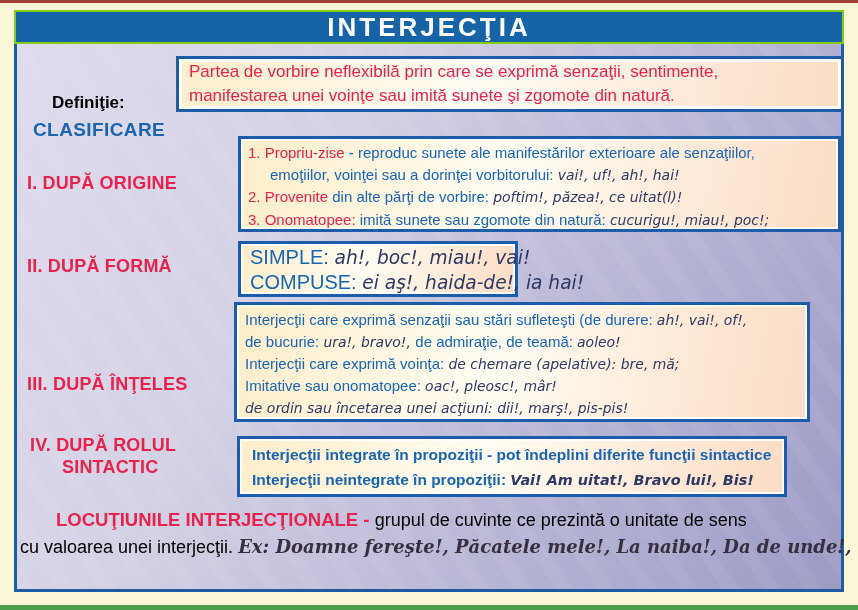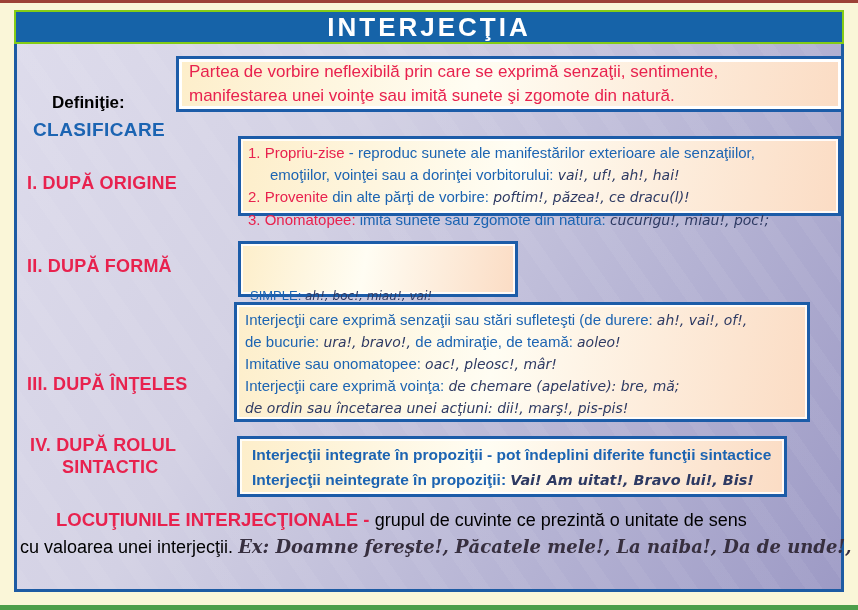--- a/index.html
+++ b/index.html
@@ -44,26 +44,26 @@
   .def-box .line { color:#e8224e; font-size:17px; line-height:24px; }
 
   .heading  { position:absolute; left:33px; top:119px; color:#1c64b2; font-weight:bold; font-size:19px; letter-spacing:0.4px; }
   .sec-label { position:absolute; color:#e8224e; font-weight:bold; font-size:18px; letter-spacing:0.2px; }
   .sec1 { left:27px; top:173px; }
   .sec2 { left:27px; top:256px; }
   .sec3 { left:27px; top:348px;margin-top:26px; }
   .sec4a { left:30px; top:435px; }
   .sec4b { left:62px; top:457px; }
 
-  .box1 { left:238px; top:136px; width:603px; height:80px; padding:3px 5px 0 7px; }
+  .box1 { left:238px; top:136px; width:603px; height:96px; padding:3px 5px 0 7px; }
   .box1 .line { font-size:15px; line-height:21.5px; }
   .box1 .indent { padding-left:22px; }
 
   .box2 { left:238px; top:241px; width:280px; height:56px; padding:1px 8px 0 9px; }
-  .box2 .line { font-size:13px; line-height:25px;margin-top:38px; }
+  .box2 .line { font-size:20px; line-height:25px; }
 
   .box3 { left:234px; top:302px; width:576px; height:120px; padding:4px 7px 0 8px; }
   .box3 .line { font-size:15px; line-height:22px; }
 
   .box4 { left:237px; top:436px; width:550px; height:61px; padding:3px 10px 0 12px;font-weight:bold; }
   .box4 .line { font-size:15.5px; line-height:25px; }
 
   .locutions { position:absolute; left:20px; top:507px; width:825px; }
   .locutions .line { line-height:26.5px; font-size:18px; }
 
@@ -92,36 +92,36 @@
   <div class="line">Partea de vorbire neflexibilă prin care se exprimă senzaţii, sentimente,</div>
   <div class="line">manifestarea unei voinţe sau imită sunete şi zgomote din natură.</div>
 </div>
 
 <div class="heading">CLASIFICARE</div>
 
 <div class="sec-label sec1">I. DUPĂ ORIGINE</div>
 <div class="box box1">
   <div class="line"><span class="seg-r">1. Propriu-zise</span><span class="seg-b"> - reproduc sunete ale manifestărilor exterioare ale senzaţiilor,</span></div>
   <div class="line indent"><span class="seg-b">emoţiilor, voinţei sau a dorinţei vorbitorului: </span><span class="seg-e">vai!, uf!, ah!, hai!</span></div>
-  <div class="line"><span class="seg-r">2. Provenite</span><span class="seg-b"> din alte părţi de vorbire: </span><span class="seg-e">poftim!, păzea!, ce dracu(l)!</span></div>
+  <div class="line"><span class="seg-r">2. Provenite</span><span class="seg-b"> din alte părţi de vorbire: </span><span class="seg-e">poftim!, păzea!, ce uitat(l)!</span></div>
   <div class="line"><span class="seg-r">3. Onomatopee:</span><span class="seg-b"> imită sunete sau zgomote din natură: </span><span class="seg-e">cucurigu!, miau!, poc!;</span></div>
 </div>
 
 <div class="sec-label sec2">II. DUPĂ FORMĂ</div>
 <div class="box box2">
   <div class="line"><span class="seg-b">SIMPLE: </span><span class="seg-e">ah!, boc!, miau!, vai!</span></div>
   <div class="line"><span class="seg-b">COMPUSE: </span><span class="seg-e">ei aş!, haida-de!, ia hai!</span></div>
 </div>
 
 <div class="sec-label sec3">III. DUPĂ ÎNŢELES</div>
 <div class="box box3">
   <div class="line"><span class="seg-b">Interjecţii care exprimă senzaţii sau stări sufleteşti (de durere: </span><span class="seg-e">ah!, vai!, of!,</span></div>
   <div class="line"><span class="seg-b">de bucurie: </span><span class="seg-e">ura!, bravo!, </span><span class="seg-b">de admiraţie, de teamă: </span><span class="seg-e">aoleo!</span></div>
+  <div class="line"><span class="seg-b">Interjecţii care exprimă voinţa: </span><span class="seg-e">de chemare (apelative): bre, mă;</span></div>
   <div class="line"><span class="seg-b">Imitative sau onomatopee: </span><span class="seg-e">oac!, pleosc!, mâr!</span></div>
-  <div class="line"><span class="seg-b">Interjecţii care exprimă voinţa: </span><span class="seg-e">de chemare (apelative): bre, mă;</span></div>
   <div class="line"><span class="seg-e">de ordin sau încetarea unei acţiuni: dii!, marş!, pis-pis!</span></div>
 </div>
 
 <div class="sec-label sec4a">IV. DUPĂ ROLUL</div>
 <div class="sec-label sec4b">SINTACTIC</div>
 <div class="box box4">
   <div class="line"><span class="seg-b">Interjecţii integrate în propoziţii - pot îndeplini diferite funcţii sintactice</span></div>
   <div class="line"><span class="seg-b">Interjecţii neintegrate în propoziţii: </span><span class="seg-e">Vai! Am uitat!, Bravo lui!, Bis!</span></div>
 </div>
 

